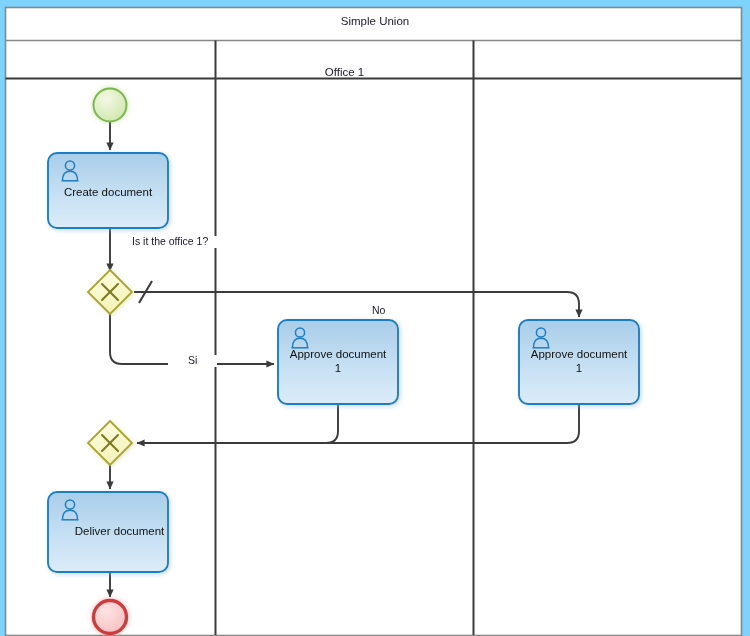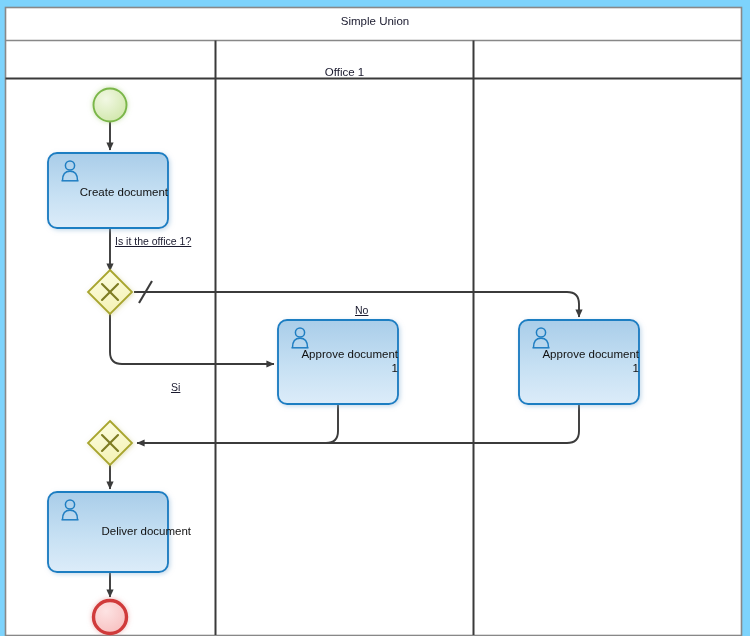--- a/index.html
+++ b/index.html
@@ -29,38 +29,37 @@
     position: absolute;
     text-align: center;
     color: #1a1a2e;
     font-size: 11.5px;
     line-height: 1.2;
     white-space: nowrap;
     user-select: none;
   }
   .node-label {
     position: absolute;
-    text-align: right;
+    text-align: center;
     color: #111111;
     font-size: 11.5px;
     line-height: 14px;
     white-space: pre-line;
     user-select: none;
   }
   .flow-label {
     position: absolute;
     text-align: left;
     color: #1a1a2e;
     font-size: 10.5px;
     line-height: 1.1;
     white-space: nowrap;
     background: #ffffff;
-    padding: 0 3px;
+    padding: 0 20px;
     user-select: none;
-    text-decoration: underline;
   }
 </style>
 </head>
 <body>
 
 <div id="canvas">
 
   <svg id="svg-layer" viewBox="0 0 750 636" xmlns="http://www.w3.org/2000/svg">
     <defs>
       <linearGradient id="taskGrad" x1="0" y1="0" x2="0" y2="1">
@@ -201,15 +200,15 @@
 
   <div class="node-label" style="left:519px; top:347px; width:120px;">Approve document
 1</div>
 
   <div class="node-label" style="left:48px; top:524px; width:143px;">Deliver document</div>
 
   <div class="flow-label" style="left:112px; top:236px; width:auto;">Is it the office 1?</div>
 
   <div class="flow-label" style="left:352px; top:284px; width:auto;margin-top:21px;">No</div>
 
-  <div class="flow-label" style="left:168px; top:355px; width:auto;margin-top:27px;">Si</div>
+  <div class="flow-label" style="left:168px; top:355px; width:auto;">Si</div>
 
 </div>
 
 </body></html>

